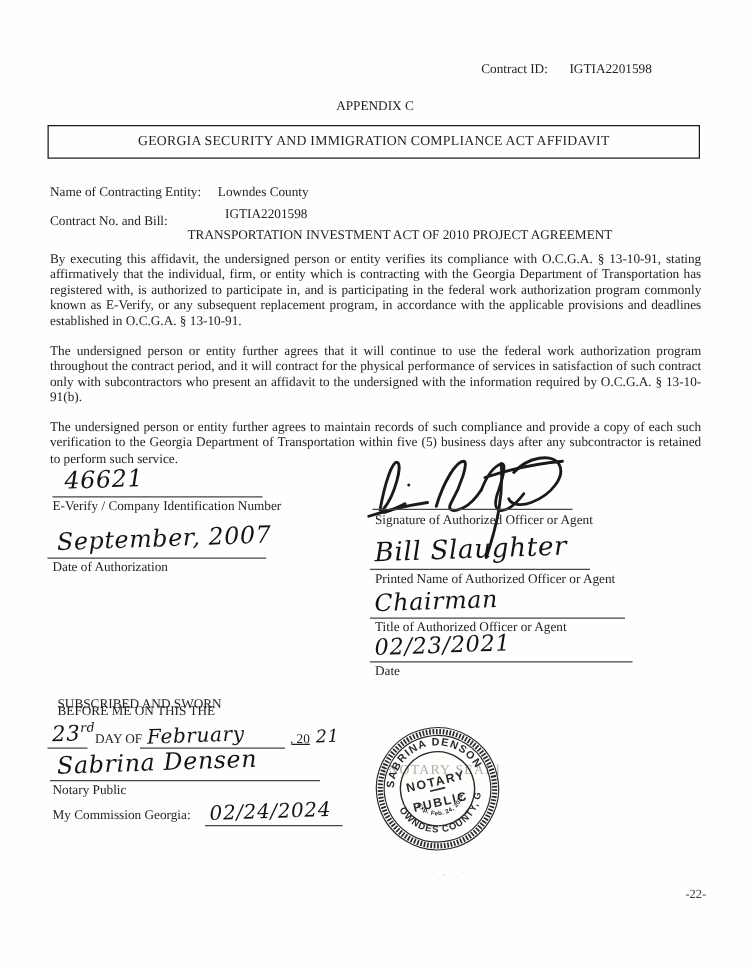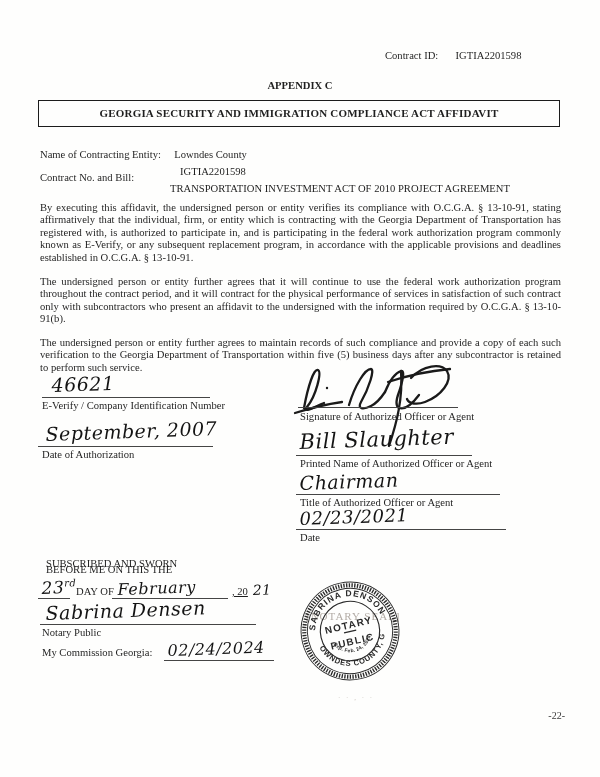--- a/index.html
+++ b/index.html
@@ -3,21 +3,21 @@
 <meta charset="utf-8">
 <style>
   html,body{margin:0;padding:0;background:#ffffff;}
   .page{
     position:relative;width:600px;height:777px;background:#fefefd;
     font-family:"Liberation Serif", serif;color:#1f1f1f;overflow:hidden;
   }
   .abs{position:absolute;}
   .txt{font-size:10.6px;line-height:12.4px;white-space:nowrap;}
   .para{font-size:10.6px;line-height:12.45px;text-align:justify;white-space:normal;}
-  .bold{font-weight:bold;}
+  .bold{font-weight:normal;}
   .caps{letter-spacing:.2px;}
   .rule{border-bottom:1.1px solid #454545;height:0;}
   .hw{
     font-family:"DejaVu Serif", serif;font-style:italic;color:#141414;
     white-space:nowrap;transform:rotate(-2deg);transform-origin:left bottom;
     letter-spacing:.5px;
   }
   .titlebox{
     border:1.8px solid #1c1c1c;display:flex;align-items:center;justify-content:center;
     background:#fefefd;
@@ -45,21 +45,21 @@
   </div>
 
   <div class="abs txt" style="left:40px;top:149px;">
     <span>Name of Contracting Entity:</span>
     <span style="display:inline-block;width:8px;"></span>
     <span>Lowndes County</span>
   </div>
 
   <div class="abs txt" style="left:40px;top:172px;">Contract No. and Bill:</div>
   <div class="abs txt" style="left:180px;top:166px;">IGTIA2201598</div>
-  <div class="abs txt" style="left:150px;top:183px;margin-left:20px;">TRANSPORTATION INVESTMENT ACT OF 2010 PROJECT AGREEMENT</div>
+  <div class="abs txt" style="left:150px;top:183px;">TRANSPORTATION INVESTMENT ACT OF 2010 PROJECT AGREEMENT</div>
 
   <div class="abs para" style="left:40px;top:202px;width:521px;">By executing this affidavit, the undersigned person or entity verifies its compliance with O.C.G.A. § 13-10-91, stating affirmatively that the individual, firm, or entity which is contracting with the Georgia Department of Transportation has registered with, is authorized to participate in, and is participating in the federal work authorization program commonly known as E-Verify, or any subsequent replacement program, in accordance with the applicable provisions and deadlines established in O.C.G.A. § 13-10-91.</div>
   <div class="abs para" style="left:40px;top:276px;width:521px;">The undersigned person or entity further agrees that it will continue to use the federal work authorization program throughout the contract period, and it will contract for the physical performance of services in satisfaction of such contract only with subcontractors who present an affidavit to the undersigned with the information required by O.C.G.A. § 13-10-91(b).</div>
   <div class="abs para" style="left:40px;top:337px;width:521px;">The undersigned person or entity further agrees to maintain records of such compliance and provide a copy of each such verification to the Georgia Department of Transportation within five (5) business days after any subcontractor is retained to perform such service.</div>
 
   <div class="abs hw" style="left:52px;top:374px;font-size:19px;">46621</div>
   <div class="abs rule" style="left:42px;top:397px;width:168px;"></div>
   <div class="abs txt" style="left:42px;top:400px;">E-Verify / Company Identification Number</div>
 
   <div class="abs hw" style="left:46px;top:423px;font-size:19px;">September, 2007</div>

